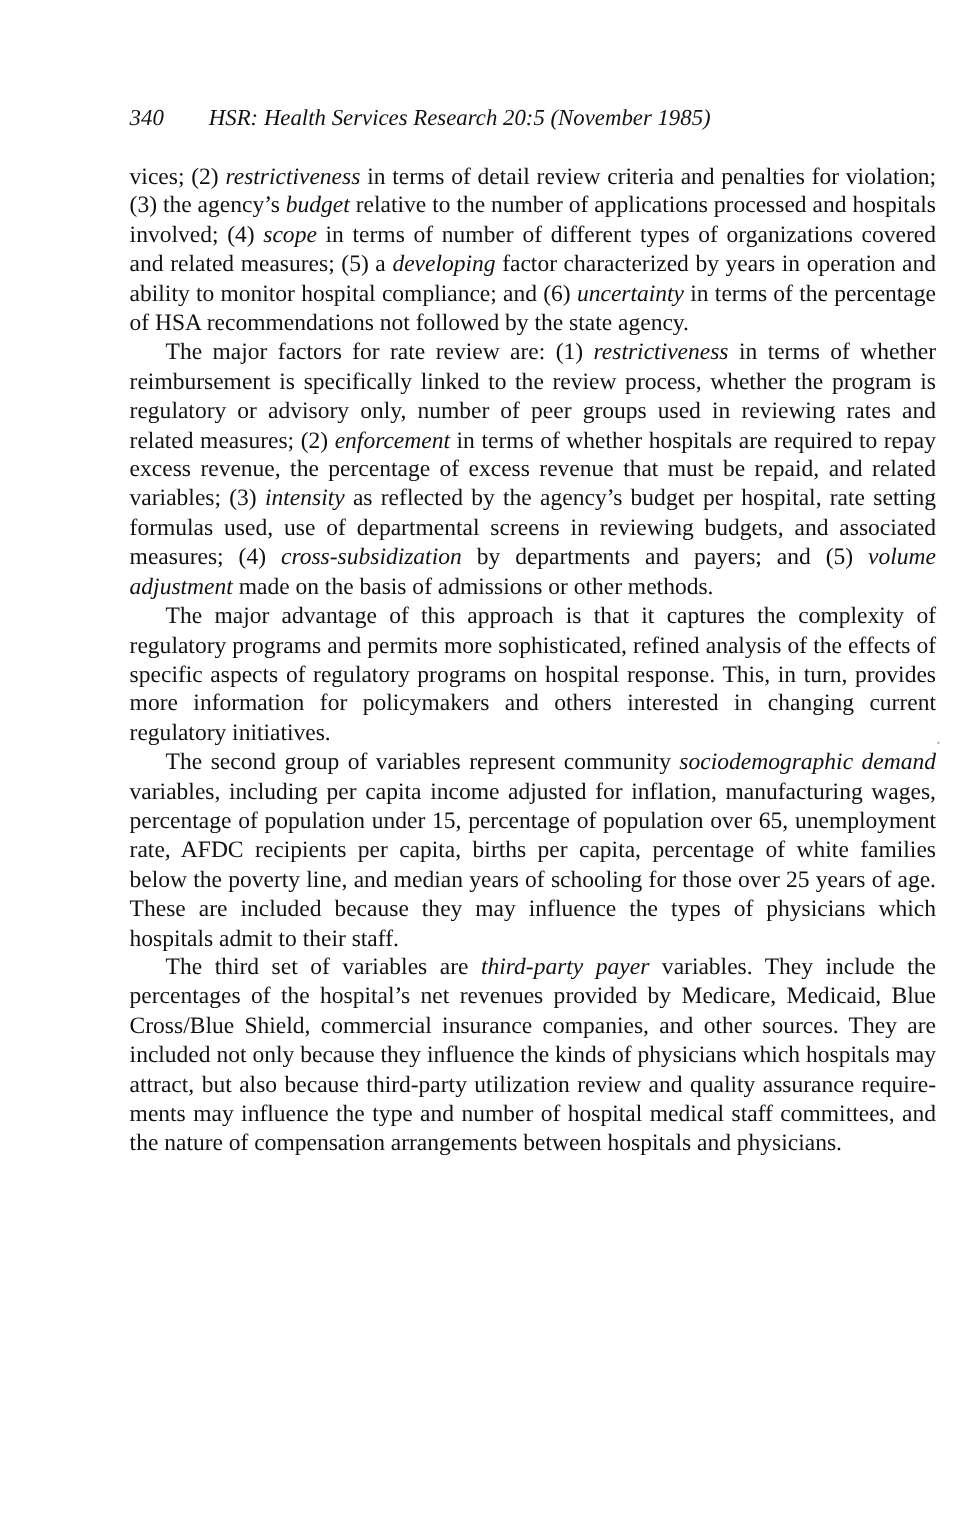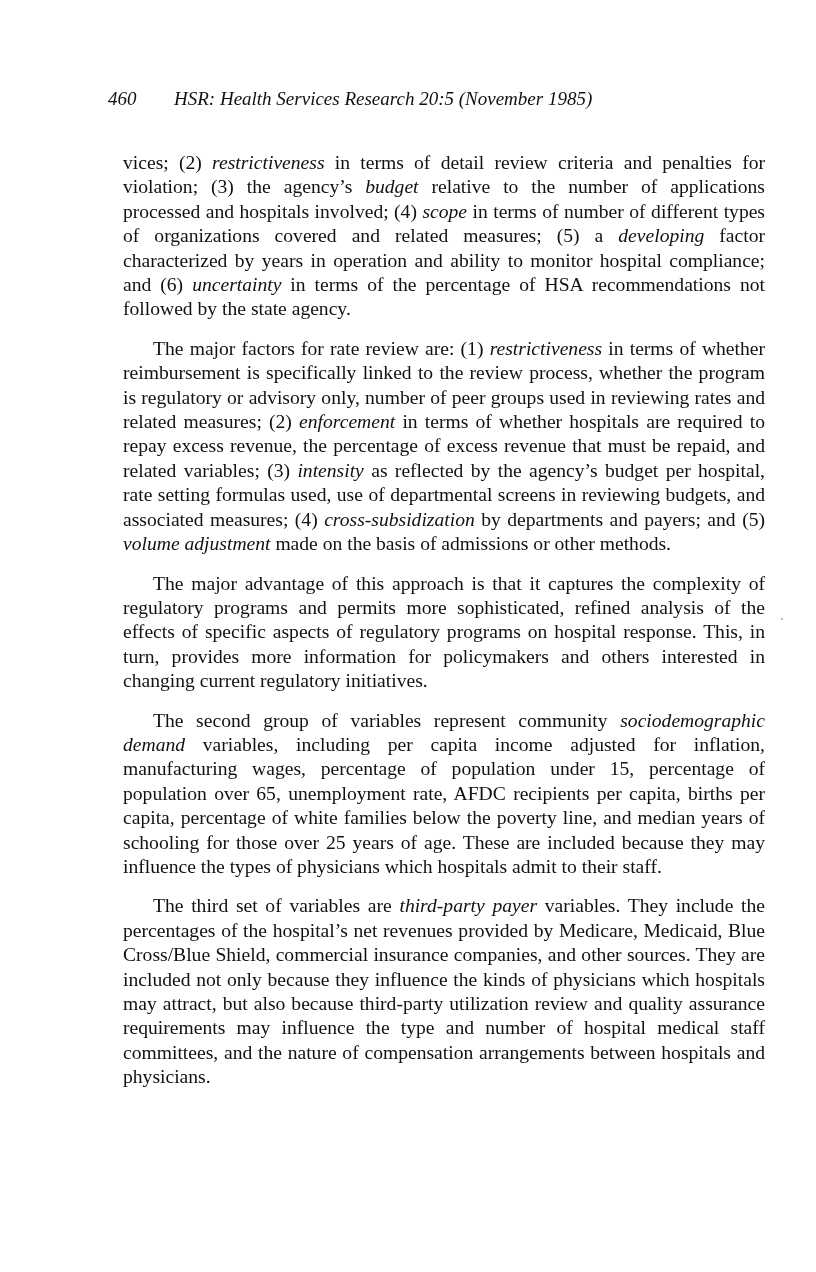--- a/index.html
+++ b/index.html
@@ -1,30 +1,30 @@
 <!DOCTYPE html>
 <html><head>
 <meta charset="utf-8">
 <style>
   html, body { margin: 0; padding: 0; background: #ffffff; }
   body { width: 816px; height: 1272px; position: relative; overflow: hidden; color: #111; }
   .page { position: absolute; left: 108px; top: 88px; width: 672px; font-family: "Liberation Serif", "DejaVu Serif", serif; }
   .running-head { font-style: italic; font-size: 19px; height: 48px; display: flex; align-items: flex-start; }
   .running-head .pageno { width: 66px; }
-  .body p { margin: 15px; font-size: 19.6px; line-height: 24.4px; text-align: justify; hyphens: manual; }
+  .body p { margin: 0; font-size: 19.6px; line-height: 24.4px; text-align: justify; hyphens: manual; }
   .body p.indent { text-indent: 30px; }
   .body em { font-style: italic; }
   .speck { position: absolute; left: 781px; top: 618px; width: 2px; height: 2px; background: #bbb; }
 </style>
 </head>
 <body>
 
 <div class="page">
   <div class="running-head">
-    <span class="pageno">460</span>
+    <span class="pageno">340</span>
     <span>HSR: Health Services Research 20:5 (November 1985)</span>
   </div>
   <div class="body" id="body">
       <p><span>vices; (2) </span><em>restrictiveness</em><span> in terms of detail review criteria and penalties for violation; (3) the agency’s </span><em>budget</em><span> relative to the number of applications processed and hospitals involved; (4) </span><em>scope</em><span> in terms of number of differ­ent types of organizations covered and related measures; (5) a </span><em>developing</em><span> factor characterized by years in operation and ability to monitor hospi­tal compliance; and (6) </span><em>uncertainty</em><span> in terms of the percentage of HSA recommendations not followed by the state agency.</span></p>
       <p class="indent"><span>The major factors for rate review are: (1) </span><em>restrictiveness</em><span> in terms of whether reimbursement is specifically linked to the review process, whether the program is regulatory or advisory only, number of peer groups used in reviewing rates and related measures; (2) </span><em>enforcement</em><span> in terms of whether hospitals are required to repay excess revenue, the percentage of excess revenue that must be repaid, and related varia­bles; (3) </span><em>intensity</em><span> as reflected by the agency’s budget per hospital, rate setting formulas used, use of departmental screens in reviewing budg­ets, and associated measures; (4) </span><em>cross-subsidization</em><span> by departments and payers; and (5) </span><em>volume adjustment</em><span> made on the basis of admissions or other methods.</span></p>
       <p class="indent"><span>The major advantage of this approach is that it captures the com­plexity of regulatory programs and permits more sophisticated, refined analysis of the effects of specific aspects of regulatory programs on hospital response. This, in turn, provides more information for policy­makers and others interested in changing current regulatory initia­tives.</span></p>
       <p class="indent"><span>The second group of variables represent community </span><em>sociodemo­graphic demand</em><span> variables, including per capita income adjusted for infla­tion, manufacturing wages, percentage of population under 15, per­centage of population over 65, unemployment rate, AFDC recipients per capita, births per capita, percentage of white families below the poverty line, and median years of schooling for those over 25 years of age. These are included because they may influence the types of physi­cians which hospitals admit to their staff.</span></p>
       <p class="indent"><span>The third set of variables are </span><em>third-party payer</em><span> variables. They include the percentages of the hospital’s net revenues provided by Medicare, Medicaid, Blue Cross/Blue Shield, commercial insurance companies, and other sources. They are included not only because they influence the kinds of physicians which hospitals may attract, but also because third-party utilization review and quality assurance require­ments may influence the type and number of hospital medical staff committees, and the nature of compensation arrangements between hospitals and physicians.</span></p>
     </div>
 </div>

